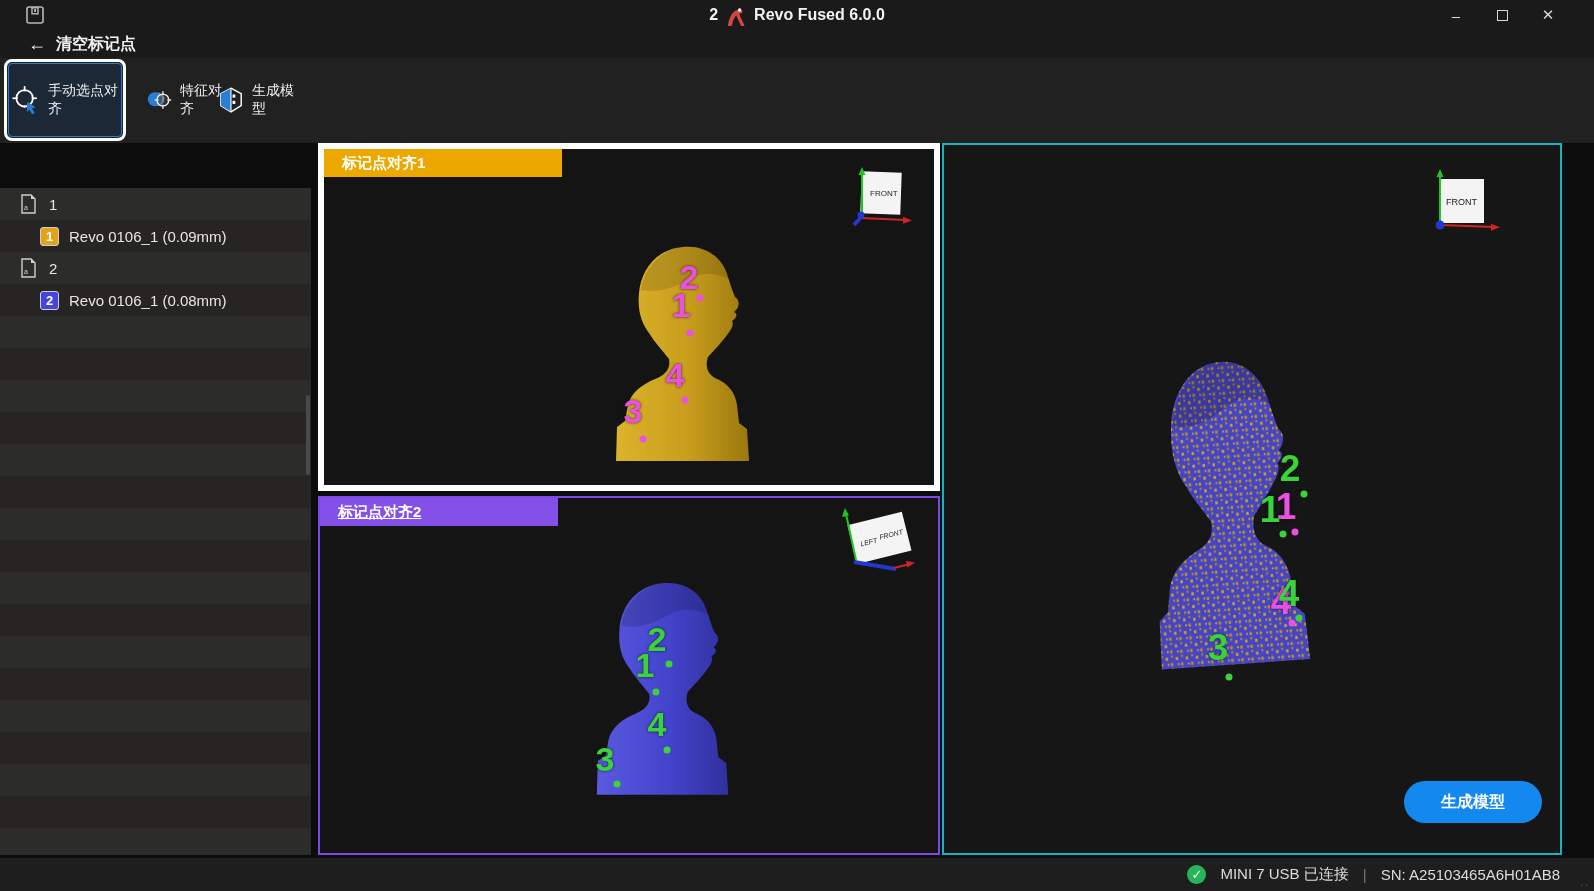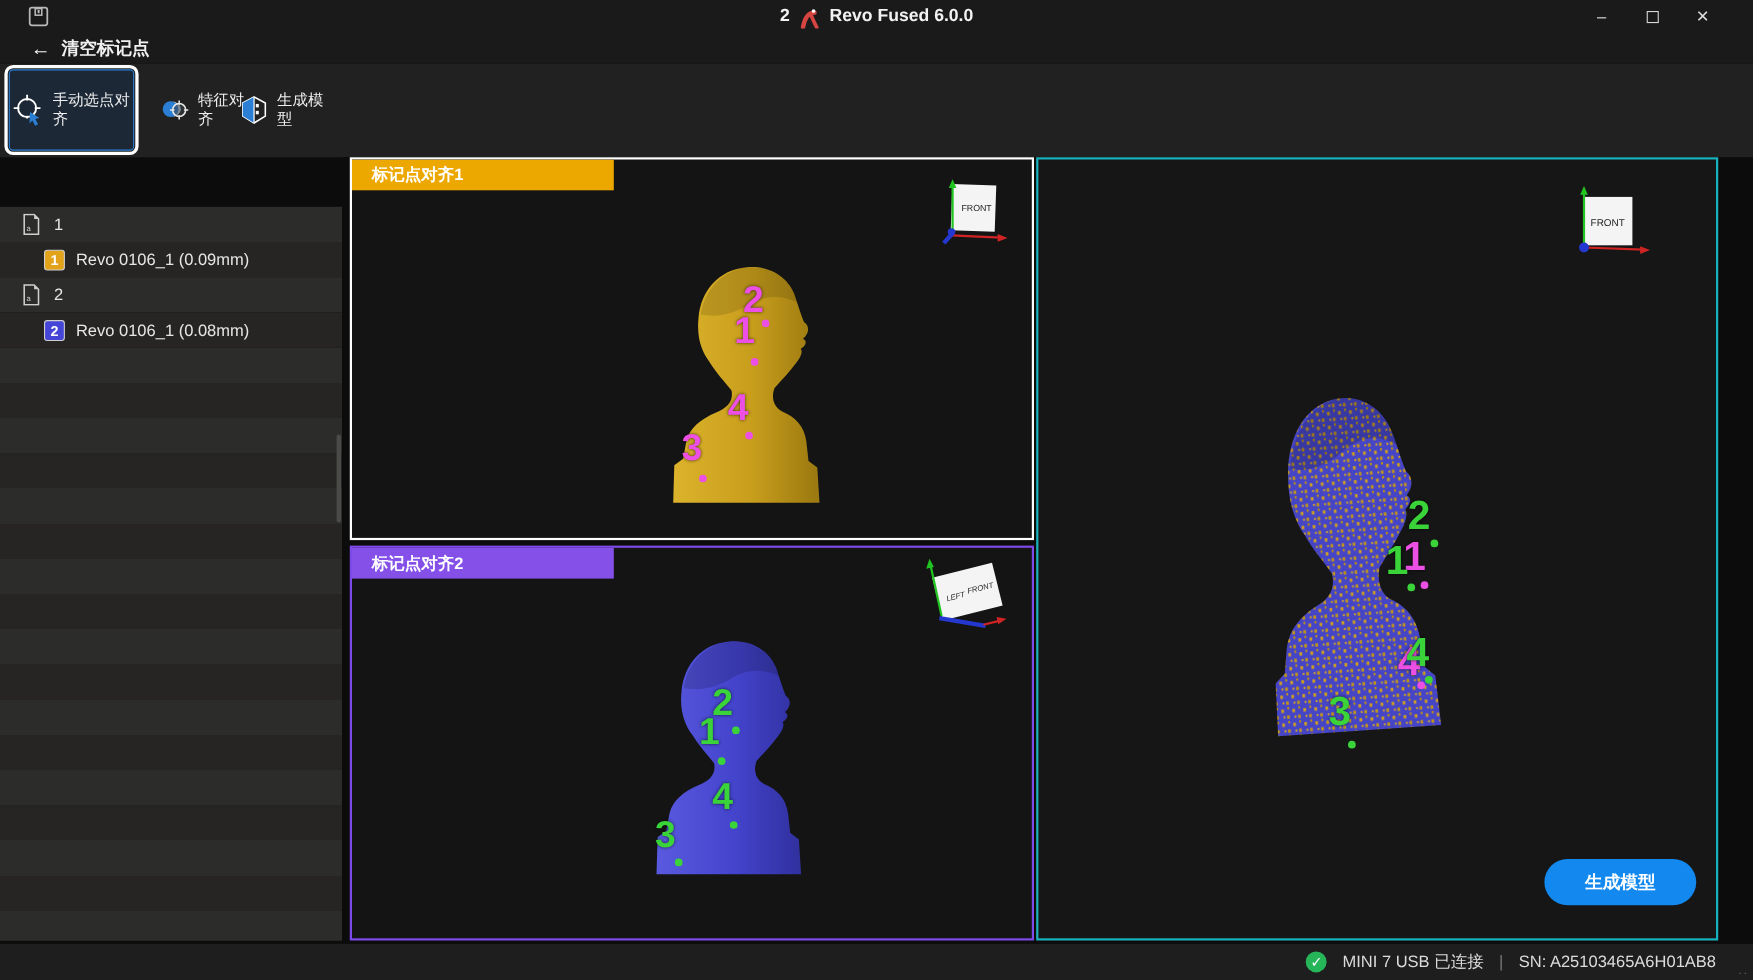--- a/index.html
+++ b/index.html
@@ -39,26 +39,26 @@
   #row-fused2{top:134px;background:#262523;}
   .doc-ic{margin-left:20px;margin-right:12px;width:17px;height:20px;flex:0 0 auto;}
   .badge{margin-left:40px;margin-right:10px;width:19px;height:19px;border-radius:3px;border:1px solid #cfcfcf;display:flex;align-items:center;justify-content:center;font-size:13px;font-weight:bold;color:#fff;flex:0 0 auto;}
   .badge.gold{background:#e2a31b;}
   .badge.blue{background:#4545d8;}
   #side-scrollthumb{position:absolute;right:1px;top:245px;width:4px;height:80px;background:#4a4a48;border-radius:2px;}
 
   
   #viewarea{position:absolute;left:311px;top:143px;width:1283px;height:715px;background:#0c0c0c;}
   .vp{position:absolute;background:#141414;overflow:hidden;}
-  #vp1{left:7px;top:0;width:622px;height:348px;border:2px solid #ffffff;}
+  #vp1{left:7px;top:0;width:622px;height:348px;border:6px solid #ffffff;}
   #vp2{left:7px;top:353px;width:622px;height:359px;border:2px solid #7e49e9;}
   #vp3{left:631px;top:0;width:620px;height:712px;border:2px solid #17b2be;background:#161616;}
   .vp-tab{position:absolute;left:0;top:0;height:28px;width:238px;display:flex;align-items:center;padding-left:18px;font-size:15px;font-weight:bold;color:#fff;z-index:5;}
   #vp1 .vp-tab{background:#eda800;}
-  #vp2 .vp-tab{background:#8550e8;}
+  #vp2 .vp-tab{background:#8550e8;text-decoration:underline;}
   .canvas3d{position:absolute;left:0;top:0;width:100%;height:100%;}
 
   .mk-num{position:absolute;transform:translate(-50%,-50%);font-weight:bold;font-size:34px;line-height:1;text-shadow:0 0 3px rgba(0,0,0,.7);z-index:6;}
   #vp3 .mk-num{font-size:37px;}
   .mk-dot{position:absolute;width:7px;height:7px;border-radius:50%;transform:translate(-50%,-50%);z-index:6;}
 
   .gizmo{position:absolute;z-index:4;}
   #vp1 .gizmo{right:18px;top:14px;}
   #vp2 .gizmo{right:14px;top:4px;}
   #vp3 .gizmo{right:56px;top:22px;}

